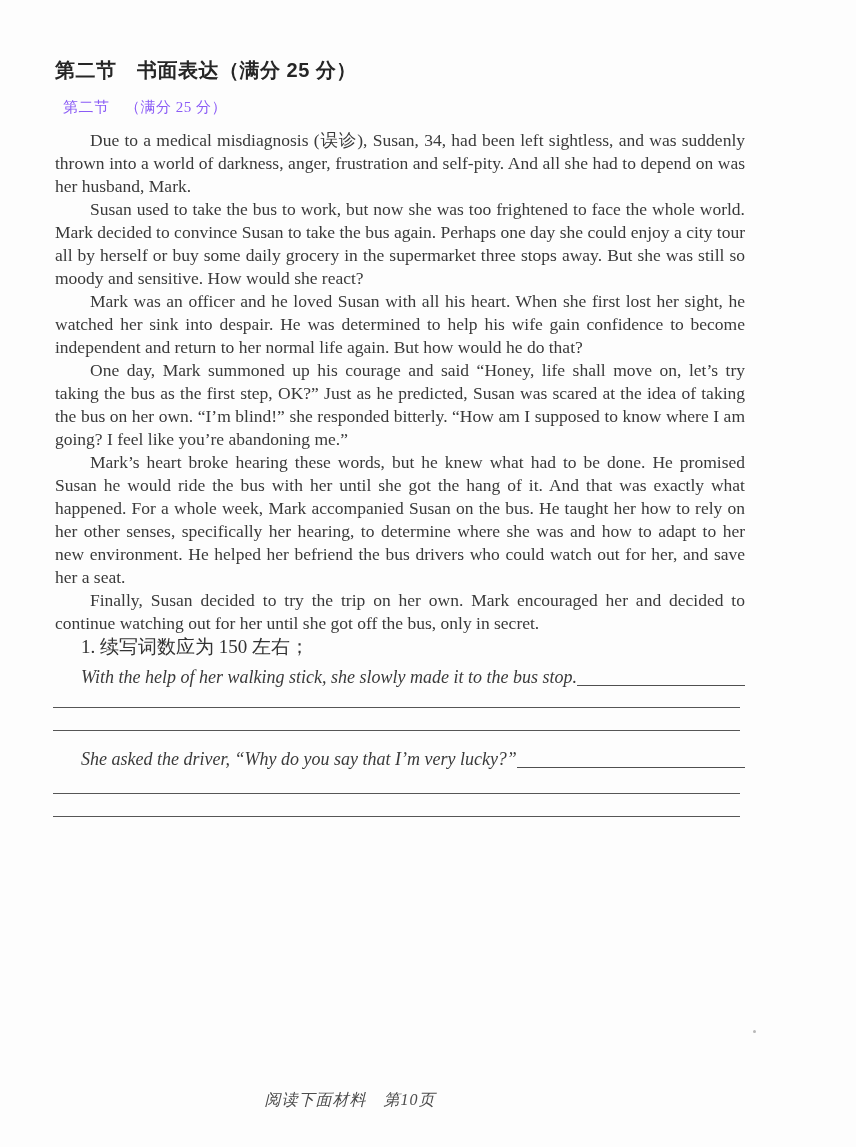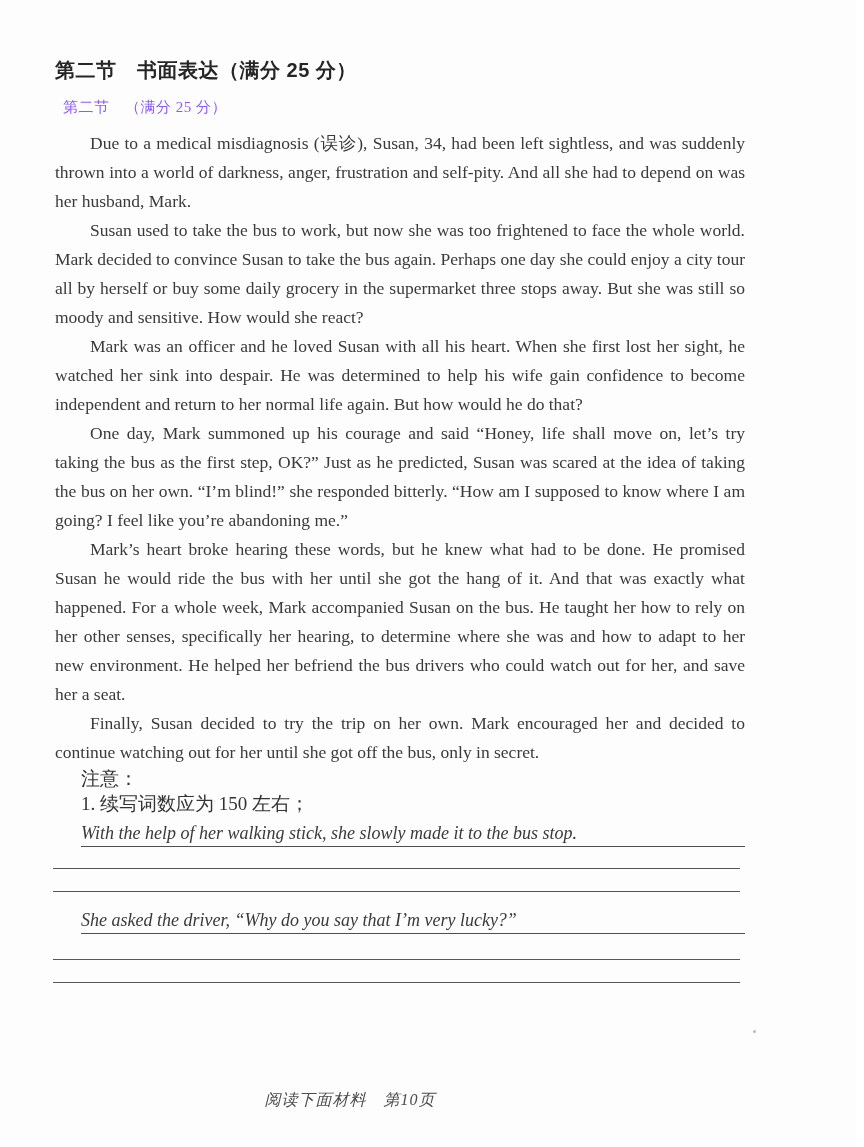--- a/index.html
+++ b/index.html
@@ -42,21 +42,21 @@
     font-size: 19.5px;
     line-height: 27.5px;
     text-indent: 1.5em;
     text-align: justify;
     color: #333333;
     margin: 0 0 3px 0;
     letter-spacing: 0.3px;
   }
   .en {
     font-size: 17.5px;
-    line-height: 29px;
+    line-height: 23px;
     text-align: justify;
     text-indent: 2em;
     margin: 0;
     color: #3a3a3a;
   }
   .cn-note {
     font-size: 19px;
     line-height: 24.5px;
     margin: 0;
     padding-left: 26px;
@@ -64,21 +64,20 @@
   }
   .prompt-row {
     display: flex;
     align-items: stretch;
     margin: 5px 0 0 0;
     padding-left: 26px;
     font-style: italic;
     font-size: 18px;
     line-height: 25px;
     color: #3a3a3a;
-    flex-direction: column;
   }
   .prompt-text {
     white-space: nowrap;
   }
   .fill-line {
     flex: 1;
     border-bottom: 1.5px solid #4f4f4f;
     margin-bottom: 4px;
     min-width: 40px;
   }
@@ -126,21 +125,20 @@
     <h1 class="h-bold">第二节　书面表达（满分 25 分）</h1>
     <div class="h-sub">第二节　（满分 25 分）</div>
 
     <p class="en">Due to a medical misdiagnosis (误诊), Susan, 34, had been left sightless, and was suddenly thrown into a world of darkness, anger, frustration and self-pity. And all she had to depend on was her husband, Mark.</p>
     <p class="en">Susan used to take the bus to work, but now she was too frightened to face the whole world. Mark decided to convince Susan to take the bus again. Perhaps one day she could enjoy a city tour all by herself or buy some daily grocery in the supermarket three stops away. But she was still so moody and sensitive. How would she react?</p>
     <p class="en">Mark was an officer and he loved Susan with all his heart. When she first lost her sight, he watched her sink into despair. He was determined to help his wife gain confidence to become independent and return to her normal life again. But how would he do that?</p>
     <p class="en">One day, Mark summoned up his courage and said “Honey, life shall move on, let’s try taking the bus as the first step, OK?” Just as he predicted, Susan was scared at the idea of taking the bus on her own. “I’m blind!” she responded bitterly. “How am I supposed to know where I am going? I feel like you’re abandoning me.”</p>
     <p class="en">Mark’s heart broke hearing these words, but he knew what had to be done. He promised Susan he would ride the bus with her until she got the hang of it. And that was exactly what happened. For a whole week, Mark accompanied Susan on the bus. He taught her how to rely on her other senses, specifically her hearing, to determine where she was and how to adapt to her new environment. He helped her befriend the bus drivers who could watch out for her, and save her a seat.</p>
     <p class="en">Finally, Susan decided to try the trip on her own. Mark encouraged her and decided to continue watching out for her until she got off the bus, only in secret.</p>
 
-    <p class="cn-note">注意：</p>
     <p class="cn-note">1. 续写词数应为 150 左右；</p>
 
     <div class="prompt-row">
       <span class="prompt-text">With the help of her walking stick, she slowly made it to the bus stop.</span>
       <span class="fill-line"></span>
     </div>
     <hr class="rule rule-a1">
     <hr class="rule rule-a2">
 
     <div class="prompt-row prompt-2">

